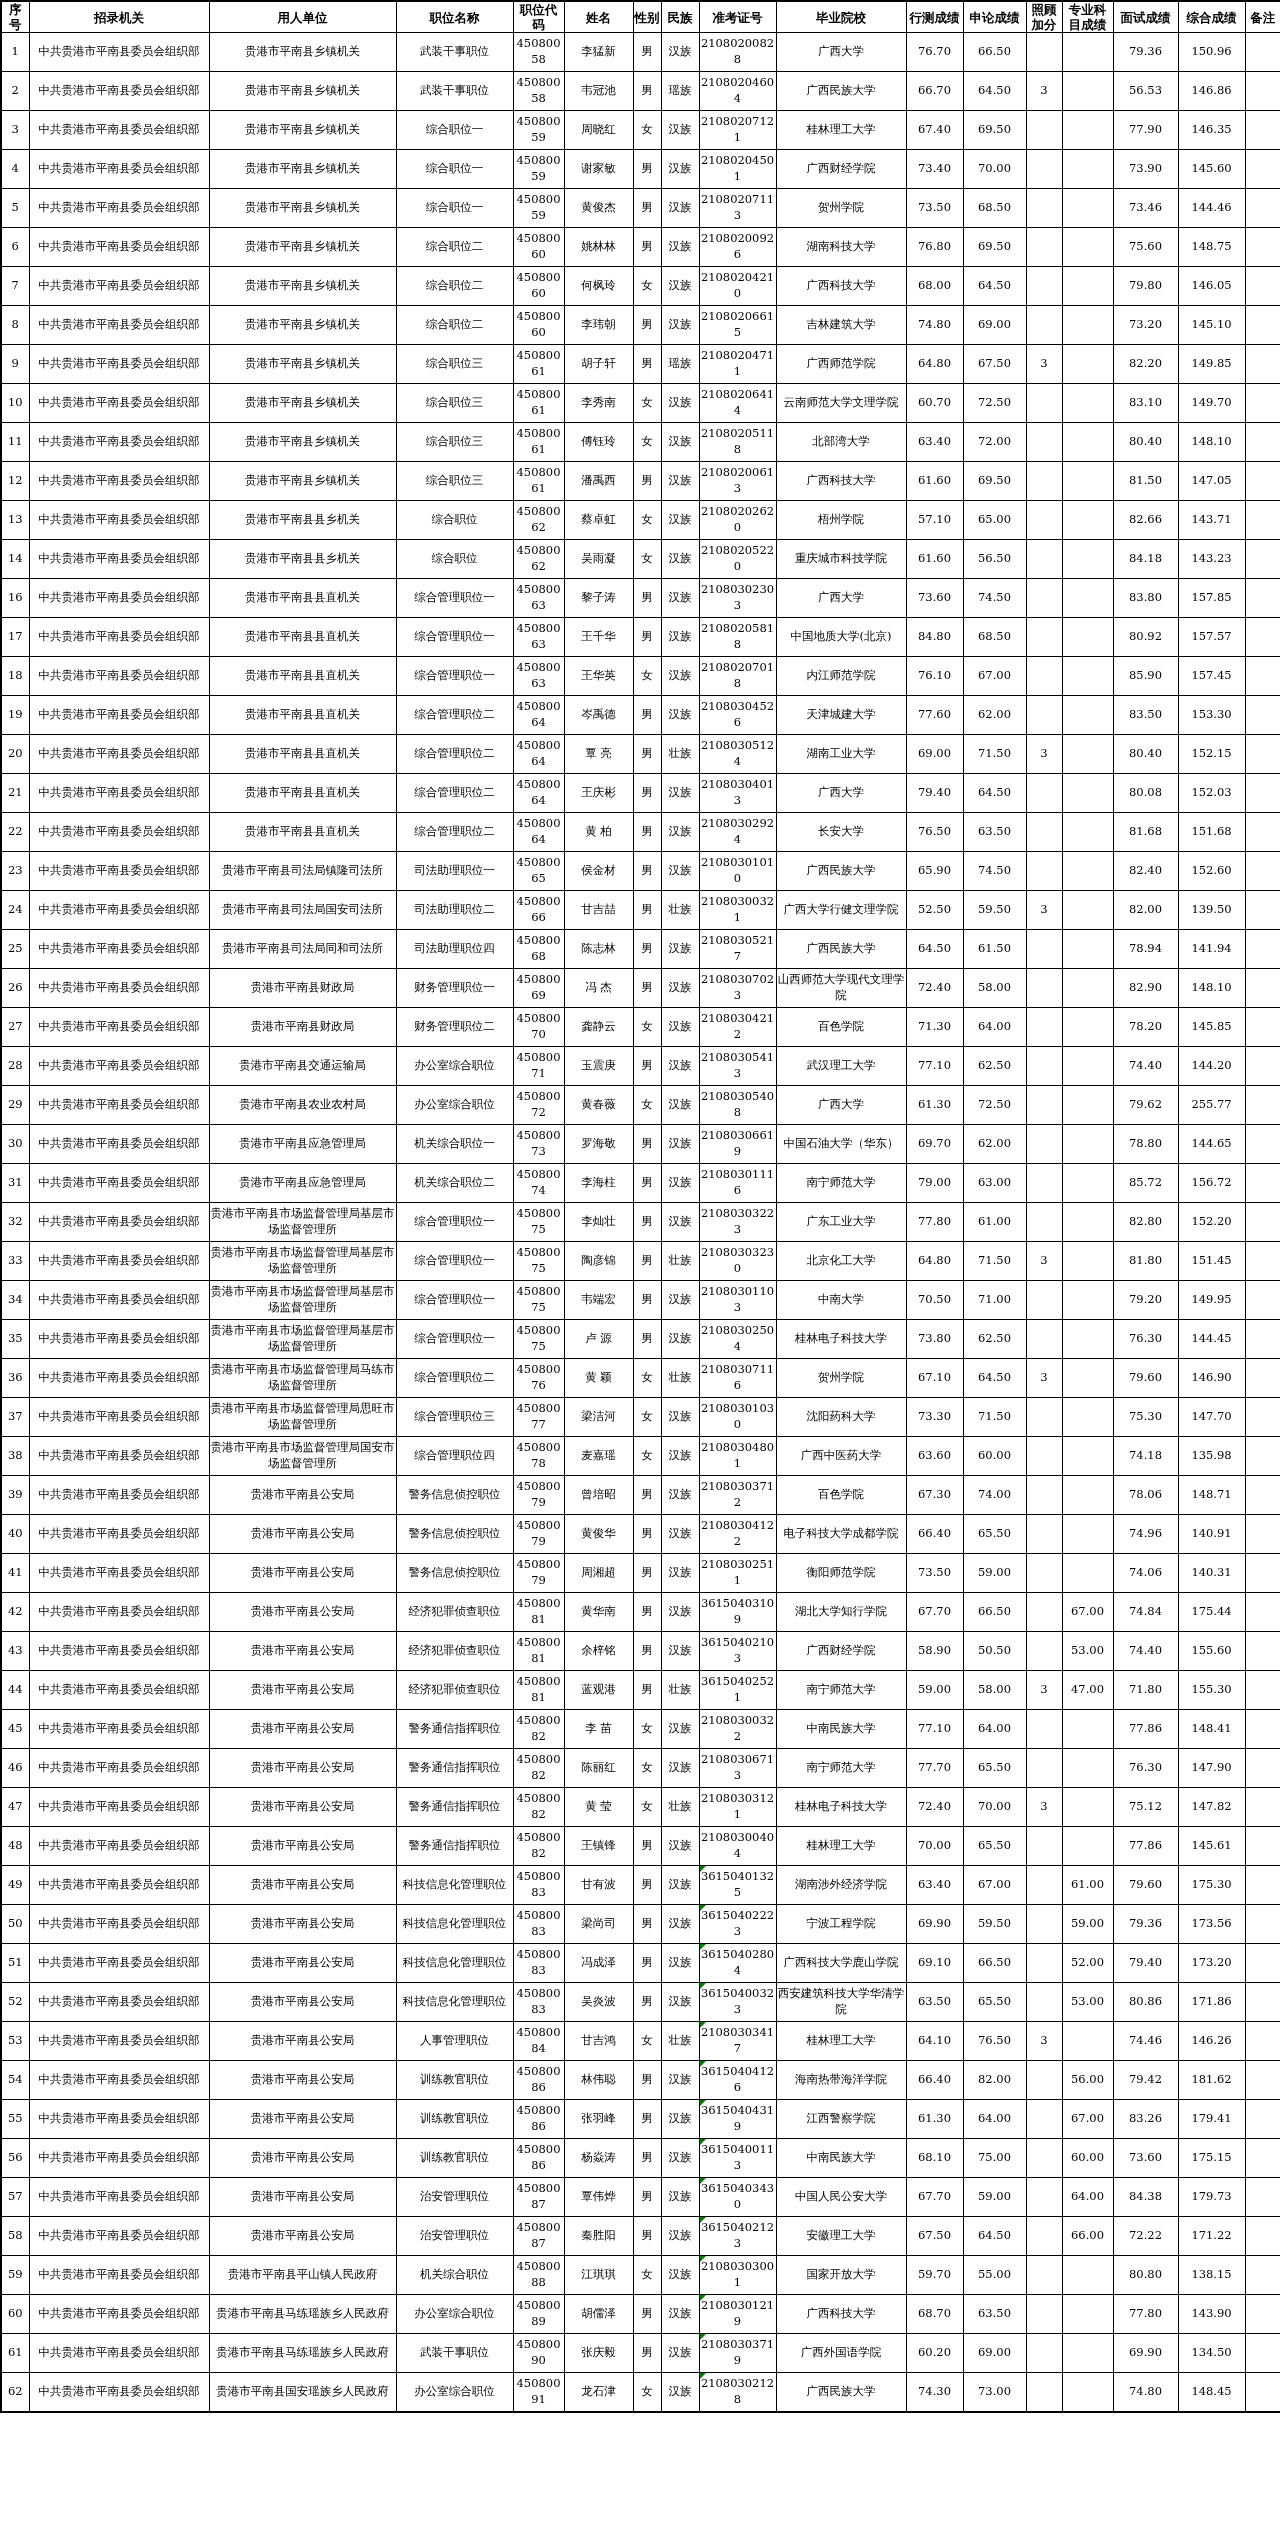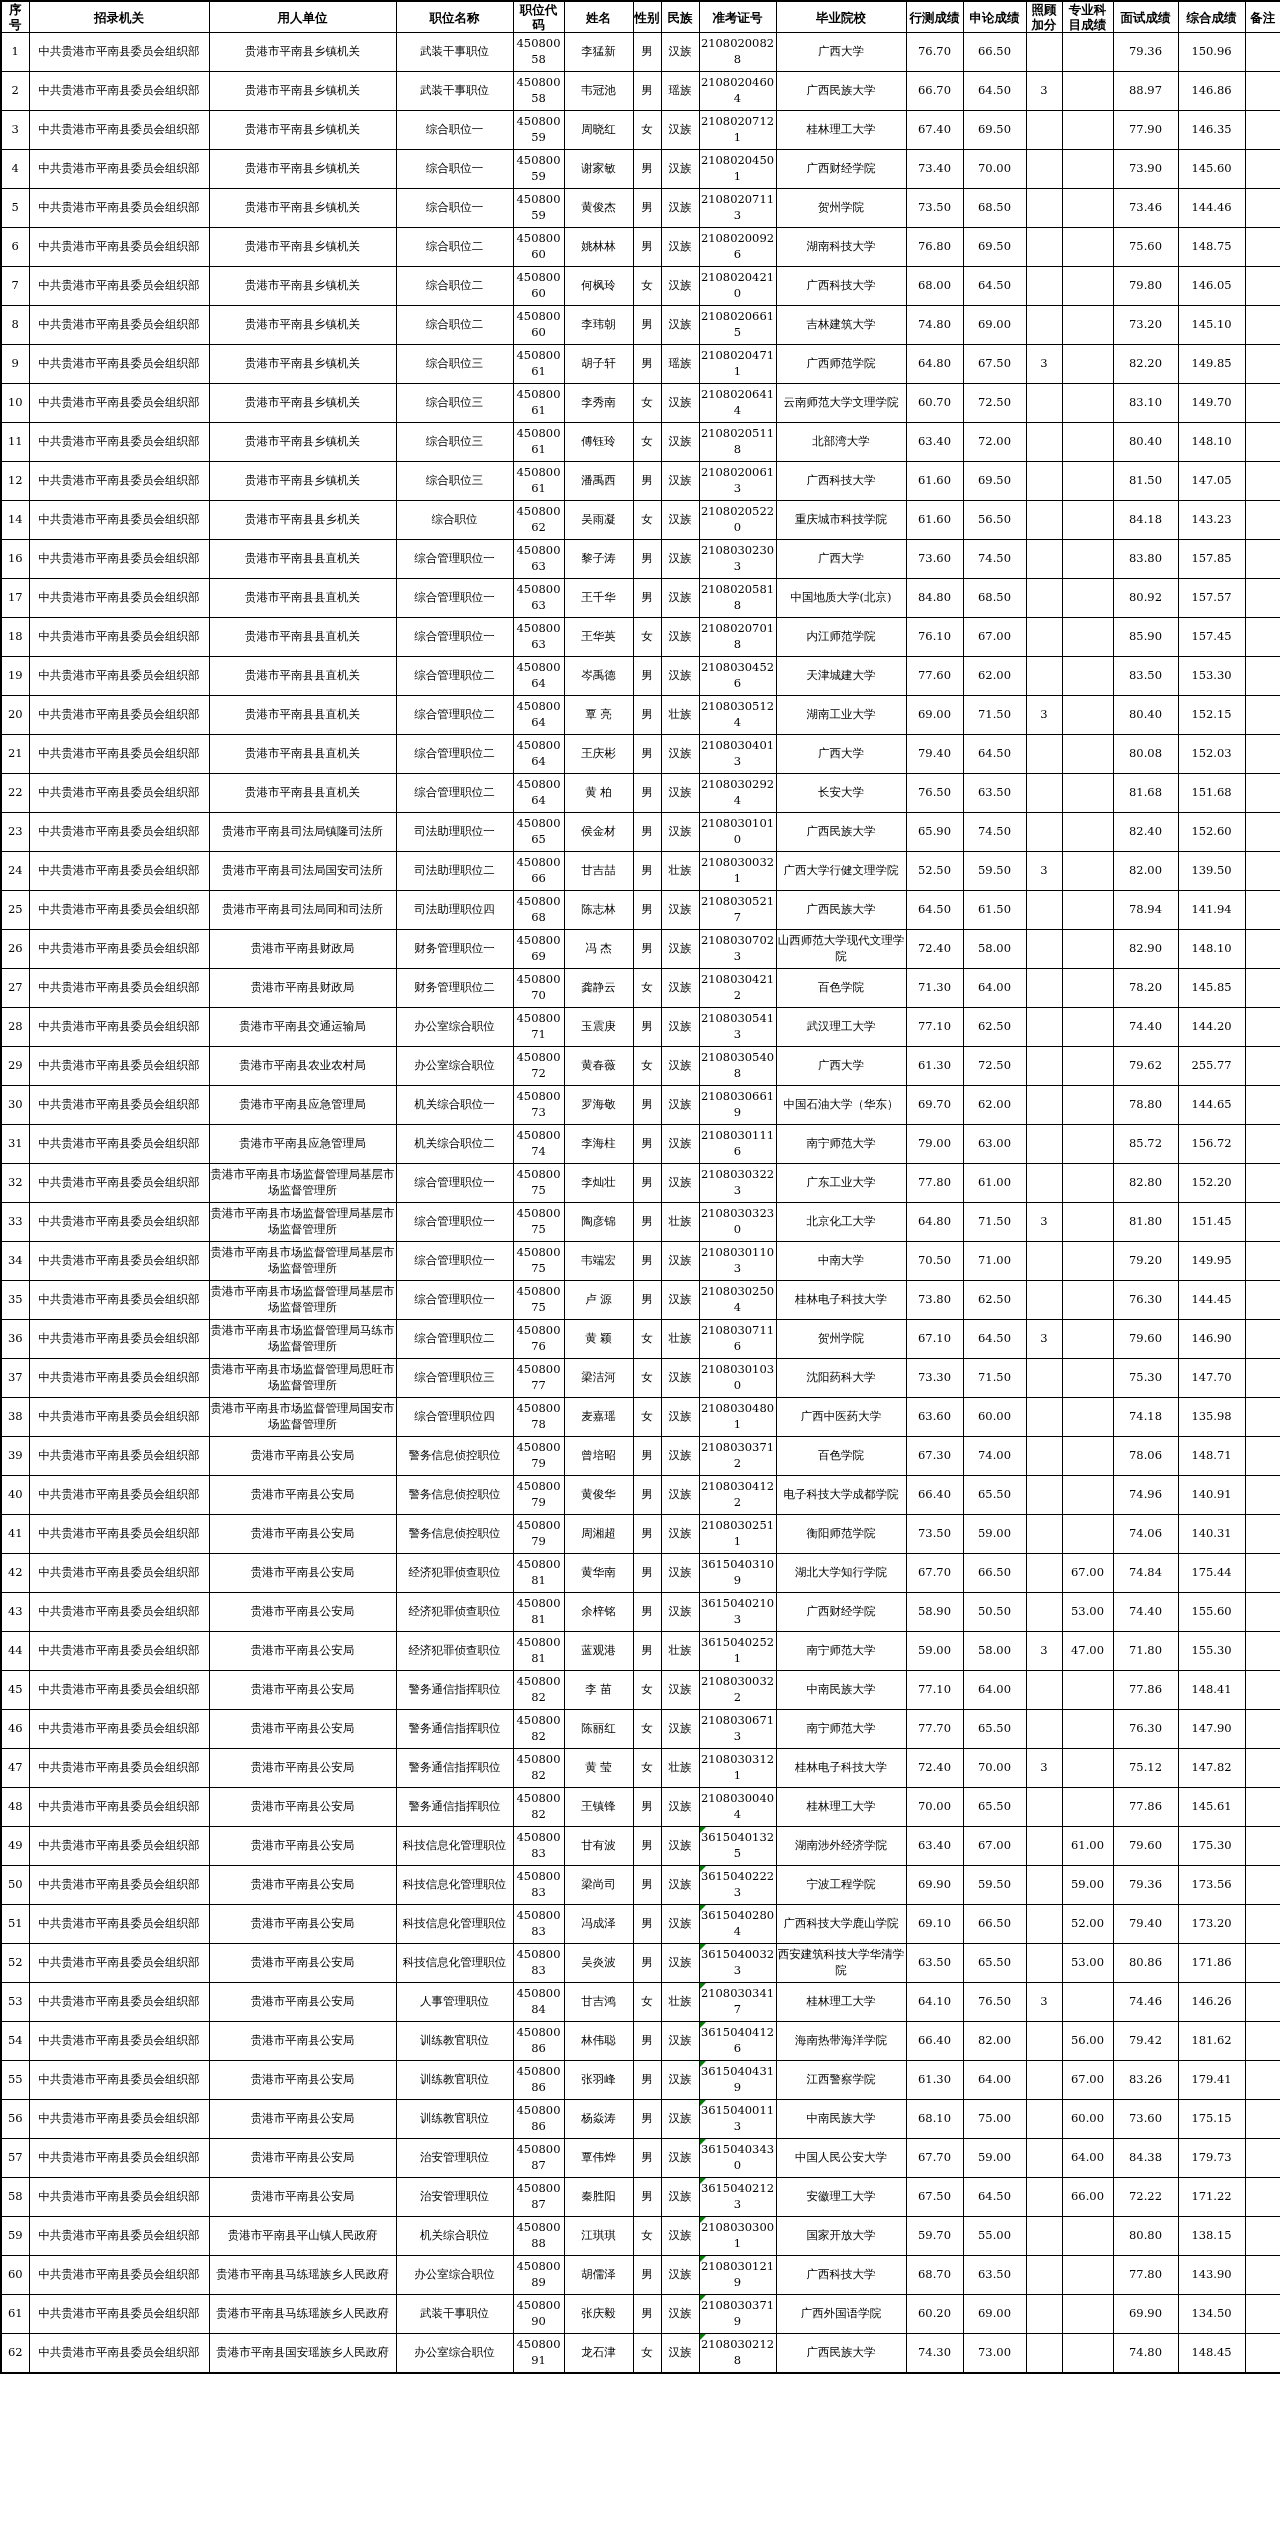--- a/index.html
+++ b/index.html
@@ -115,21 +115,21 @@
           <td>45080058</td>
           <td>韦冠池</td>
           <td>男</td>
           <td>瑶族</td>
           <td>21080204604</td>
           <td>广西民族大学</td>
           <td class="num">66.70</td>
           <td class="num">64.50</td>
           <td class="num">3</td>
           <td class="num"></td>
-          <td class="num">88.97</td>
+          <td class="num">56.53</td>
           <td class="num">146.86</td>
           <td class="num"></td>
         </tr>
         <tr>
           <td>3</td>
           <td>中共贵港市平南县委员会组织部</td>
           <td>贵港市平南县乡镇机关</td>
           <td>综合职位一</td>
           <td>45080059</td>
           <td>周晓红</td>
@@ -307,20 +307,39 @@
           <td>男</td>
           <td>汉族</td>
           <td>21080200613</td>
           <td>广西科技大学</td>
           <td class="num">61.60</td>
           <td class="num">69.50</td>
           <td class="num"></td>
           <td class="num"></td>
           <td class="num">81.50</td>
           <td class="num">147.05</td>
+          <td class="num"></td>
+        </tr>
+        <tr>
+          <td>13</td>
+          <td>中共贵港市平南县委员会组织部</td>
+          <td>贵港市平南县县乡机关</td>
+          <td>综合职位</td>
+          <td>45080062</td>
+          <td>蔡卓虹</td>
+          <td>女</td>
+          <td>汉族</td>
+          <td>21080202620</td>
+          <td>梧州学院</td>
+          <td class="num">57.10</td>
+          <td class="num">65.00</td>
+          <td class="num"></td>
+          <td class="num"></td>
+          <td class="num">82.66</td>
+          <td class="num">143.71</td>
           <td class="num"></td>
         </tr>
         <tr>
           <td>14</td>
           <td>中共贵港市平南县委员会组织部</td>
           <td>贵港市平南县县乡机关</td>
           <td>综合职位</td>
           <td>45080062</td>
           <td>吴雨凝</td>
           <td>女</td>

